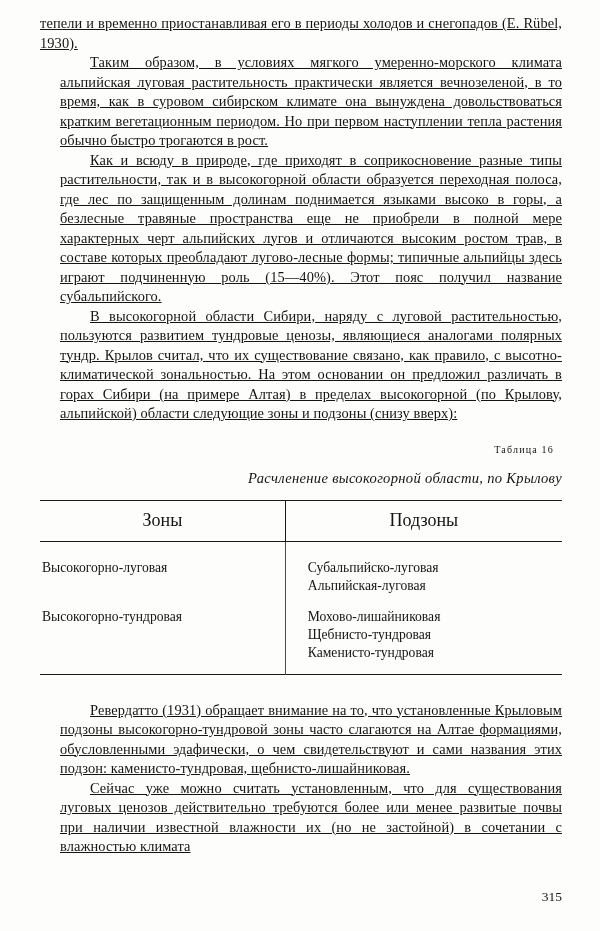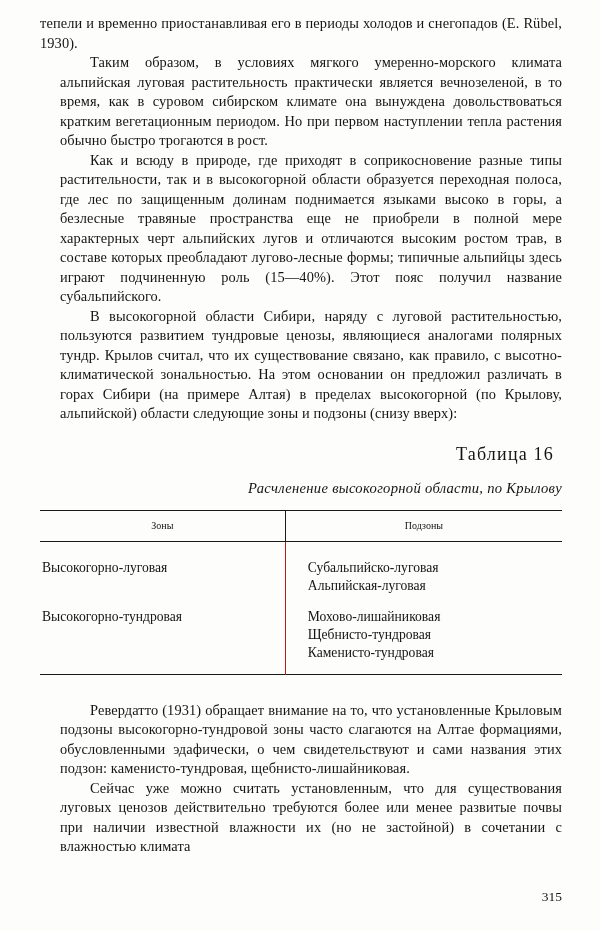--- a/index.html
+++ b/index.html
@@ -23,30 +23,31 @@
     background: #fdfdfb;
   }
   .para {
     font-size: 14.4px;
     line-height: 19.5px;
     text-align: justify;
     text-justify: inter-word;
     margin: 0;
     letter-spacing: 0.1px;
     color: #141414;
+    text-decoration: underline;
   }
   .para + .para {
     margin-top: 0px;
   }
   .indent {
     text-indent: 30px;
     margin-left: 20px;
   }
   .table-label {
-    font-size: 18px;
+    font-size: 10px;
     text-align: right;
     margin-top: 20px;
     letter-spacing: 1.2px;
     padding-right: 8px;
     color: #141414;
   }
   .table-title {
     font-size: 14.6px;
     font-style: italic;
     text-align: right;
@@ -69,21 +70,21 @@
     height: 0;
     padding: 0;
   }
   .tbl .rule-bot td {
     border-top: 1.6px solid #1a1a1a;
     height: 0;
     padding: 0;
   }
   .tbl th {
     font-weight: normal;
-    font-size: 10px;
+    font-size: 18px;
     padding: 9px 0 10px 0;
     text-align: center;
     color: #141414;
   }
   .tbl td.cell {
     font-size: 13.6px;
     line-height: 18px;
     vertical-align: top;
     padding: 9px 0 4px 0;
     color: #141414;

